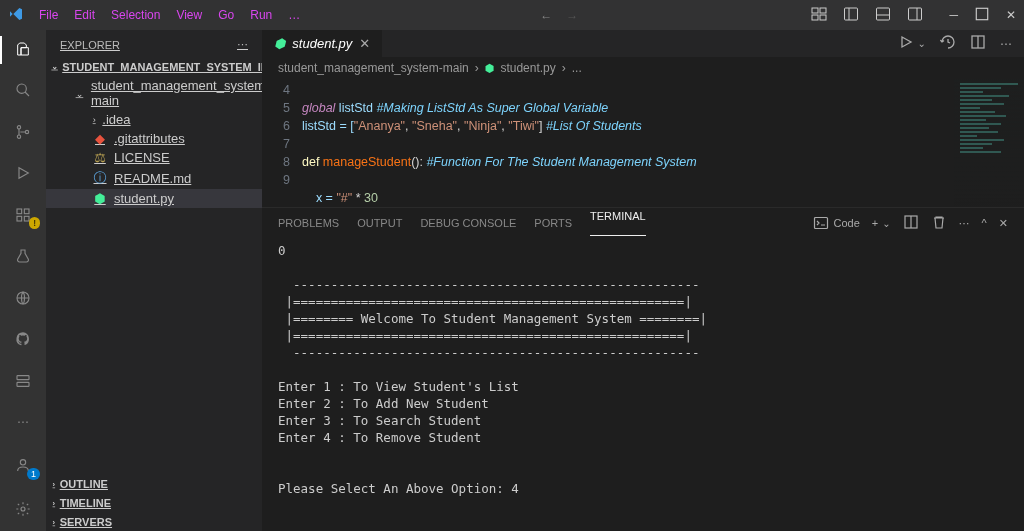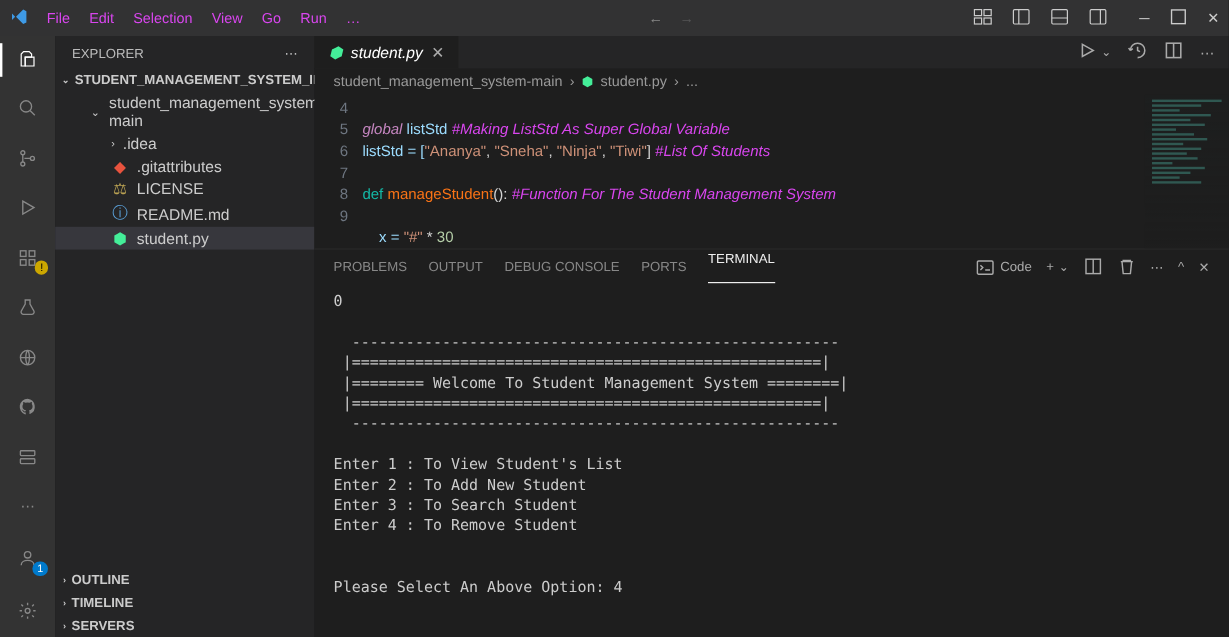--- a/index.html
+++ b/index.html
@@ -11,21 +11,21 @@
 .search-box { background:#3c3c3c; border:1px solid #555; border-radius:5px; padding:2px 10px; width:330px; display:flex; align-items:center; gap:6px; color:#aaa; font-size:12px; }
 .title-right { display:flex; gap:16px; align-items:center; color:#ccc; }
 .layout { display:flex; height:calc(531px - 30px); }
 .activity-bar { width:46px; background:#333333; display:flex; flex-direction:column; align-items:center; padding-top:8px; gap:20px; color:#888; }
 .activity-bar .act { width:24px; height:24px; display:flex; align-items:center; justify-content:center; position:relative; }
 .activity-bar .act.active { color:#fff; }
 .activity-bar .act.active::before { content:""; position:absolute; left:-11px; top:-2px; width:2px; height:28px; background:#fff; }
 .activity-bottom { margin-top:auto; margin-bottom:10px; display:flex; flex-direction:column; gap:20px; align-items:center;}
 .badge { position:absolute; bottom:-3px; right:-5px; background:#007acc; color:#fff; border-radius:8px; padding:0 4px; font-size:9px; line-height:12px;}
 .badge.warn { background:#cca700; color:#000; }
-.sidebar { width:216px; background:#252526; display:flex; flex-direction:column; }
+.sidebar { width:216px; background:#252526; display:flex; flex-direction:column;text-decoration:underline; }
 .sidebar-hdr { padding:8px 14px 6px; color:#bbb; font-size:11px; display:flex; justify-content:space-between; align-items:center;}
 .sidebar-sub { padding:3px 4px; font-size:11px; font-weight:600; color:#ccc; display:flex; align-items:center; gap:3px;}
 .tree { font-size:13px; }
 .tree-row { display:flex; align-items:center; gap:6px; padding:2px 0 2px 16px; color:#ccc; }
 .tree-row.indent1 { padding-left:28px; }
 .tree-row.indent2 { padding-left:46px; }
 .tree-row.sel { background:#37373d; }
 .tree-icon { width:16px; text-align:center; }
 .fld { color:#ccc; }
 .file-py { color:#4e9; }
@@ -37,25 +37,25 @@
 .main { flex:1; display:flex; flex-direction:column; background:#1e1e1e; }
 .tabs { height:35px; background:#252526; display:flex; align-items:stretch; }
 .tab { background:#1e1e1e; padding:6px 12px; display:flex; align-items:center; gap:7px; font-size:13px; font-style:italic; color:#fff; }
 .tab .close { color:#aaa; font-style:normal;}
 .tabs-right { margin-left:auto; display:flex; align-items:center; gap:14px; padding-right:12px; color:#aaa;}
 .crumbs { padding:4px 16px; font-size:12px; color:#999; display:flex; align-items:center; gap:6px;}
 .editor-wrap { display:flex; flex:0 0 auto; position:relative; }
 .gutter { width:40px; text-align:right; padding-right:12px; color:#6e7681; font-family:Consolas,monospace; font-size:12.5px; line-height:18px; padding-top:2px;}
 .code { font-family:Consolas,monospace; font-size:12.5px; line-height:18px; padding-top:2px; white-space:pre; }
 .kw { color:#c586c0; font-style:italic;}
-.kw2 { color:#14b8a6;}
+.kw2 { color:#fef9c3;}
 .fn { color:#f97316; }
 .var { color:#9cdcfe; }
 .str { color:#ce9178; }
-.com { color:#d946ef; font-style:italic;}
+.com { color:#7dd3fc; font-style:italic;}
 .op { color:#d4d4d4; }
 .minimap { position:absolute; right:0; top:0; width:70px; height:100%; background:linear-gradient(#1a3a3a10,#1e1e1e); opacity:.6; }
 .minimap-lines { position:absolute; right:6px; top:4px; width:58px; }
 .minimap-lines div { height:2px; margin-bottom:2px; background:#4aa99a; opacity:.7;}
 .panel { flex:1; display:flex; flex-direction:column; border-top:1px solid #2a2a2a; }
 .panel-tabs { display:flex; gap:18px; padding:4px 16px 0; font-size:11px; color:#888; align-items:center; height:26px;}
 .ptab.active { color:#eee; border-bottom:1px solid #eee; padding-bottom:13px;}
 .panel-tabs-right { margin-left:auto; display:flex; gap:12px; align-items:center; color:#aaa;}
 .term { font-family:Consolas,monospace; font-size:12.5px; line-height:17px; padding:8px 16px; color:#ccc; white-space:pre; overflow:hidden;}
 svg { width:16px; height:16px; }

